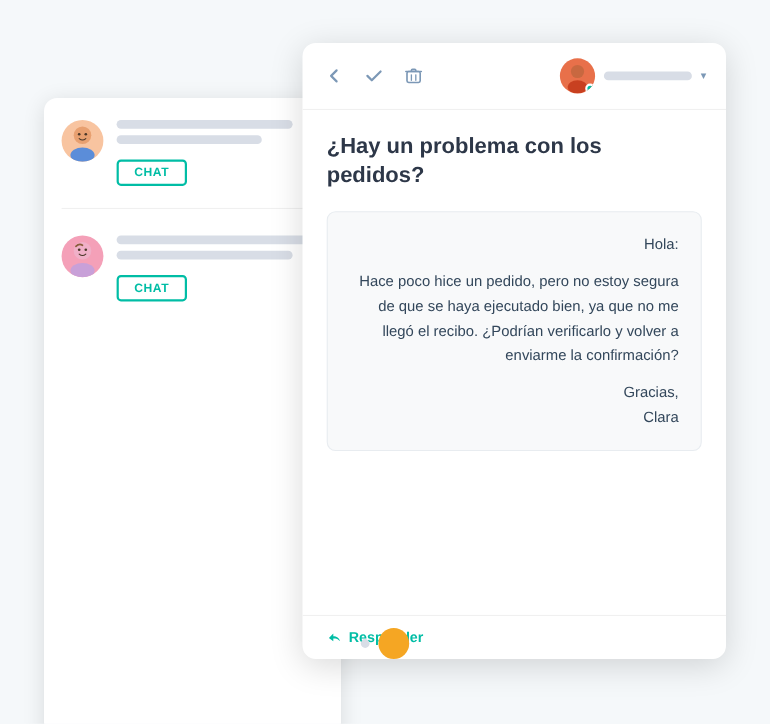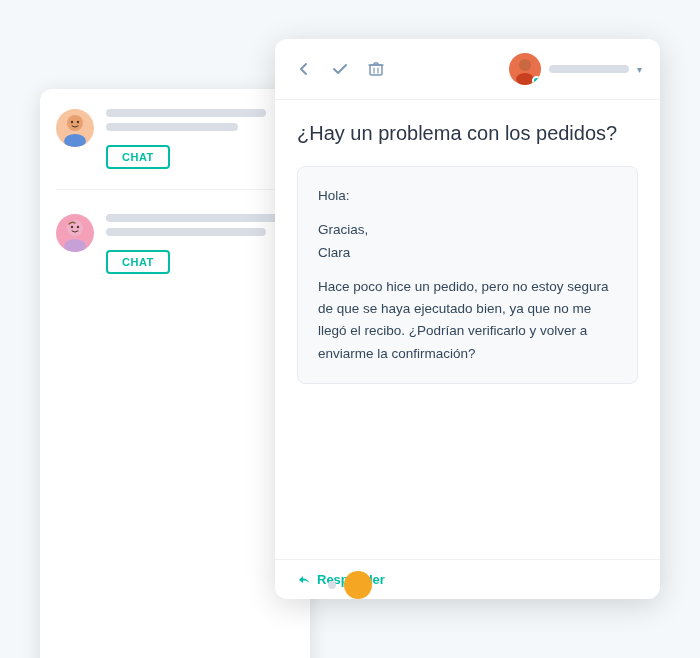--- a/index.html
+++ b/index.html
@@ -202,32 +202,33 @@
     }
 
     .detail-body {
       padding: 20px 22px;
       flex: 1;
       overflow-y: auto;
     }
 
     .message-subject {
       font-size: 20px;
-      font-weight: 400;
+      font-weight: 700;
       color: #2d3748;
       margin-bottom: 20px;
       line-height: 1.3;
     }
 
     .message-box {
       background: #f8f9fa;
       border: 1px solid #e8ecf0;
       border-radius: 8px;
       padding: 18px 20px;
       margin-bottom: 16px;
+      text-align: right;
     }
 
     .message-text {
       font-size: 13.5px;
       color: #33475b;
       line-height: 1.65;
     }
 
     .message-text p {
       margin-bottom: 12px;
@@ -368,25 +369,25 @@
         <span class="chevron-down">▾</span>
       </div>
     </div>
 
     <div class="detail-body">
       <div class="message-subject">¿Hay un problema con los pedidos?</div>
 
       <div class="message-box">
         <div class="message-text">
           <p>Hola:</p>
+          <p>Hace poco hice un pedido, pero no estoy segura de que se haya ejecutado bien, ya que no me llegó el recibo. ¿Podrían verificarlo y volver a enviarme la confirmación?</p>
           <p>
             <span>Gracias,</span><br>
             <span>Clara</span>
           </p>
-          <p>Hace poco hice un pedido, pero no estoy segura de que se haya ejecutado bien, ya que no me llegó el recibo. ¿Podrían verificarlo y volver a enviarme la confirmación?</p>
         </div>
       </div>
     </div>
 
     <div class="detail-footer">
       <button class="reply-btn">
         <svg width="14" height="14" viewBox="0 0 14 14" fill="none" xmlns="http://www.w3.org/2000/svg">
           <path d="M2 7L6 3V5.5C9 5.5 11.5 7 12 10C10.5 8 9 7.5 6 7.5V10L2 7Z" fill="#00bda5"></path>
         </svg>
         <span>Responder</span>

